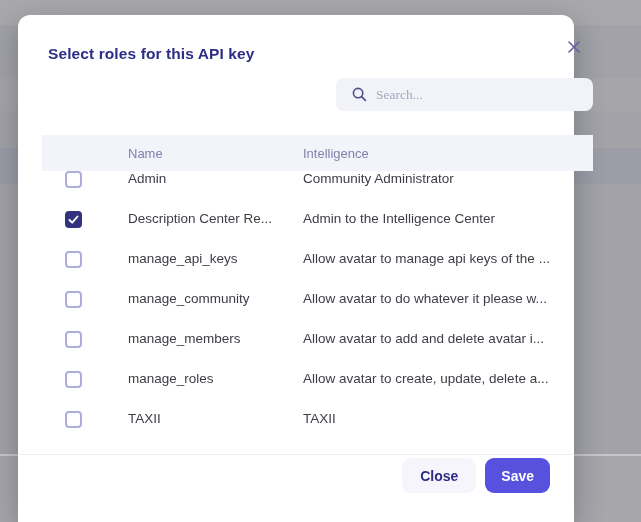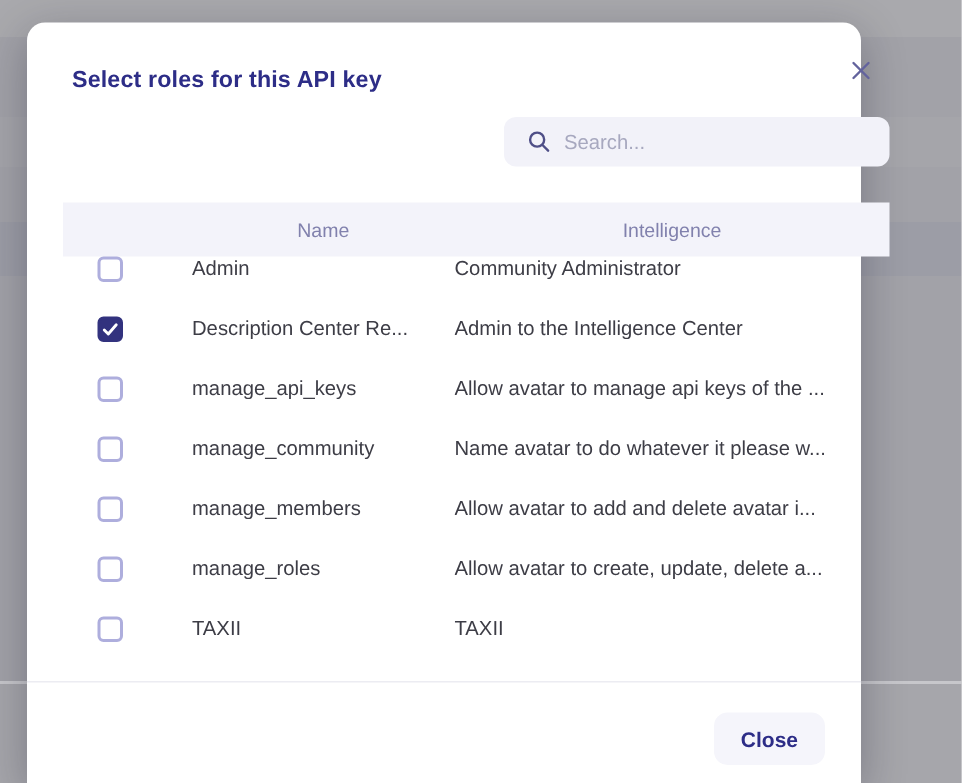--- a/index.html
+++ b/index.html
@@ -50,31 +50,31 @@
   .search {
     position: absolute; left: 318px; top: 63px;
     width: 257px; height: 33px;
     background: #f2f2f9; border-radius: 8px;
     display: flex; align-items: center;
     padding: 0 10px;
   }
   .search .mag { margin: 0 9px 0 6px; flex: none; }
   .search input {
     border: none; background: transparent; outline: none;
-    font-family: Liberation Sans, sans-serif; font-size: 13.5px; color: #4d7c0f;
+    font-family: Liberation Serif, serif; font-size: 13.5px; color: #4d7c0f;
     width: 100%; padding: 0;
   }
   .search input::placeholder { color: #a7a8bf; }
 
   .thead {
     position: absolute; left: 24px; top: 120px;
     width: 551px; height: 36px;
     background: #f3f3fa;
     display: flex; align-items: center;
-    font-size: 13px; color: #8181ad; text-align: center;
+    font-size: 13px; color: #8181ad;
   }
   .cell-check { width: 86px; flex: none; padding-left: 23px; display: flex; align-items: center; }
   .cell-name  { width: 175px; flex: none; white-space: nowrap; overflow: hidden; }
   .cell-desc  { flex: 1; white-space: nowrap; overflow: hidden; }
 
   .tbody { position: absolute; left: 24px; top: 156px; width: 551px; }
   .row {
     height: 40px; display: flex; align-items: flex-start;
     font-size: 13.5px; color: #3d3d46;
   }
@@ -90,21 +90,21 @@
     background: var(--checked, #32327e);
     border-color: var(--checked, #32327e);
   }
   .checkbox.checked .check { display: block; }
 
   .footer-divider {
     position: absolute; left: 0; top: 439px;
     width: 100%; height: 1px; background: #ececf2;
   }
   .footer {
-    position: absolute; top: 460px; right: 24px;
+    position: absolute; top: 443px; right: 24px;
     display: flex; gap: 9px; align-items: flex-end;
   }
   .btn {
     height: 35px; border: none; border-radius: 9px;
     font-family: inherit; font-size: 14px; font-weight: 600;
     cursor: pointer; padding: 0 18px;
   }
   .btn-close { background: #f5f5fb; color: var(--title, #2d2d87); }
   .btn-save  { background: var(--accent, #5851dd); color: #ffffff; padding: 0 16px; }
 </style>
@@ -171,21 +171,21 @@
     <div class="cell-desc">Allow avatar to manage api keys of the ...</div>
   </div>
 
   <div class="row">
     <div class="cell-check">
       <span class="checkbox">
         
       </span>
     </div>
     <div class="cell-name">manage_community</div>
-    <div class="cell-desc">Name avatar to do whatever it please w...</div>
+    <div class="cell-desc">Allow avatar to do whatever it please w...</div>
   </div>
 
   <div class="row">
     <div class="cell-check">
       <span class="checkbox">
         
       </span>
     </div>
     <div class="cell-name">manage_members</div>
     <div class="cell-desc">Allow avatar to add and delete avatar i...</div>
@@ -208,15 +208,16 @@
       </span>
     </div>
     <div class="cell-name">TAXII</div>
     <div class="cell-desc">TAXII</div>
   </div>
 </div>
 
     <div class="footer-divider"></div>
     <div class="footer">
       <button class="btn btn-close">Close</button>
+      <button class="btn btn-save">Save</button>
     </div>
   </div>
 </div>
 
 </body></html>

